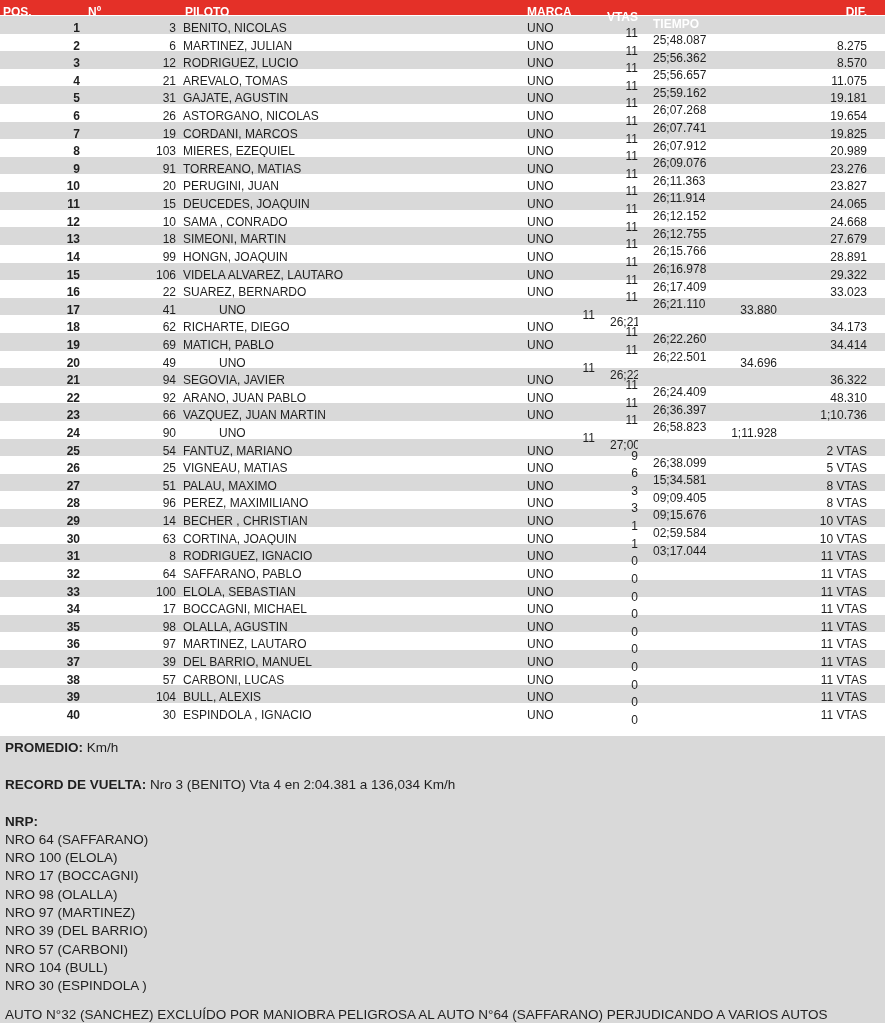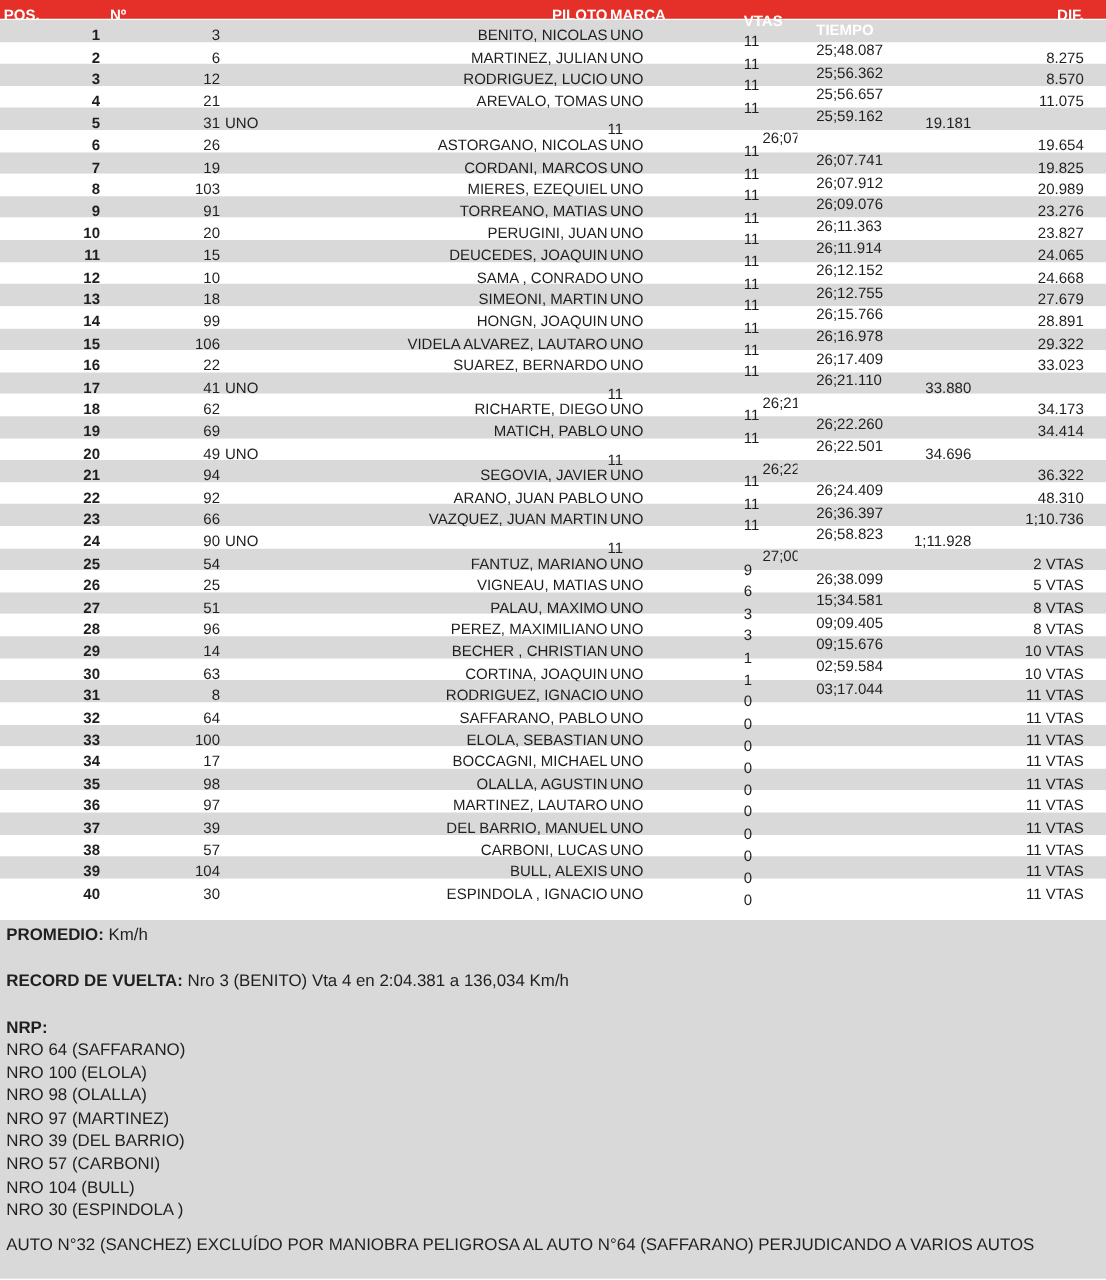--- a/index.html
+++ b/index.html
@@ -9,23 +9,23 @@
   .grid-row{display:grid;grid-template-columns:85px 93px 308px 109px 43px 157px 90px;
             align-items:center;}
   #results-header{height:15px;background:#e43028;color:#ffffff;font-weight:bold;
                   font-size:12px;margin-bottom:1px;}
   .row{height:17.62px;font-size:12px;}
   .row.odd{background:#d9d9d9;}
   .row.even{background:#ffffff;}
   .cell{white-space:nowrap;overflow:hidden;line-height:1;}
   .c0{text-align:right;padding-right:5px;font-weight:bold;}
   .c1{text-align:right;padding-right:2px;}
-  .c2{text-align:right;padding-left:5px;}
-  .c3{text-align:left;padding-left:2px;}
-  .c4{text-align:left;margin-top:10px;}
+  .c2{text-align:left;padding-left:5px;}
+  .c3{text-align:left;padding-left:2px;margin-left:39px;}
+  .c4{text-align:right;margin-top:10px;}
   .c5{text-align:left;padding-left:15px;margin-top:24px;}
   .c6{text-align:right;padding-right:18px;}
   #results-header .c0{text-align:left;padding-left:3px;font-weight:bold;}
   #results-header .c1{text-align:left;padding-left:3px;}
   #results-header .c2{padding-left:7px;}
   
   #footer{margin-top:16px;background:#d9d9d9;height:287px;box-sizing:border-box;
           padding:3px 0 0 5px;font-size:13.5px;}
   .fline{line-height:18.3px;white-space:nowrap;}
   .fline b{font-weight:bold;}
@@ -80,20 +80,21 @@
         <div class="cell c1">21</div>
         <div class="cell c2">AREVALO, TOMAS</div>
         <div class="cell c3">UNO</div>
         <div class="cell c4">11</div>
         <div class="cell c5">25;59.162</div>
         <div class="cell c6">11.075</div>
       </div>
       <div class="grid-row row odd">
         <div class="cell c0">5</div>
         <div class="cell c1">31</div>
+        <div class="cell c2">GAJATE, AGUSTIN</div>
         <div class="cell c3">UNO</div>
         <div class="cell c4">11</div>
         <div class="cell c5">26;07.268</div>
         <div class="cell c6">19.181</div>
       </div>
       <div class="grid-row row even">
         <div class="cell c0">6</div>
         <div class="cell c1">26</div>
         <div class="cell c2">ASTORGANO, NICOLAS</div>
         <div class="cell c3">UNO</div>
@@ -414,20 +415,21 @@
     <div class="fline">
       <b>RECORD DE VUELTA:</b><span> Nro 3 (BENITO) Vta 4 en 2:04.381 a 136,034 Km/h</span>
     </div>
     <div class="fgap"></div>
     <div class="fline">
       <b>NRP:</b>
     </div>
     <div id="nrp-list">
         <div class="fline">NRO 64 (SAFFARANO)</div>
         <div class="fline">NRO 100 (ELOLA)</div>
+        <div class="fline">NRO 17 (BOCCAGNI)</div>
         <div class="fline">NRO 98 (OLALLA)</div>
         <div class="fline">NRO 97 (MARTINEZ)</div>
         <div class="fline">NRO 39 (DEL BARRIO)</div>
         <div class="fline">NRO 57 (CARBONI)</div>
         <div class="fline">NRO 104 (BULL)</div>
         <div class="fline">NRO 30 (ESPINDOLA )</div>
       </div>
     <div class="fgap-small"></div>
     <div class="fline">AUTO N°32 (SANCHEZ) EXCLUÍDO POR MANIOBRA PELIGROSA AL AUTO N°64 (SAFFARANO) PERJUDICANDO A VARIOS AUTOS</div>
   </div>

